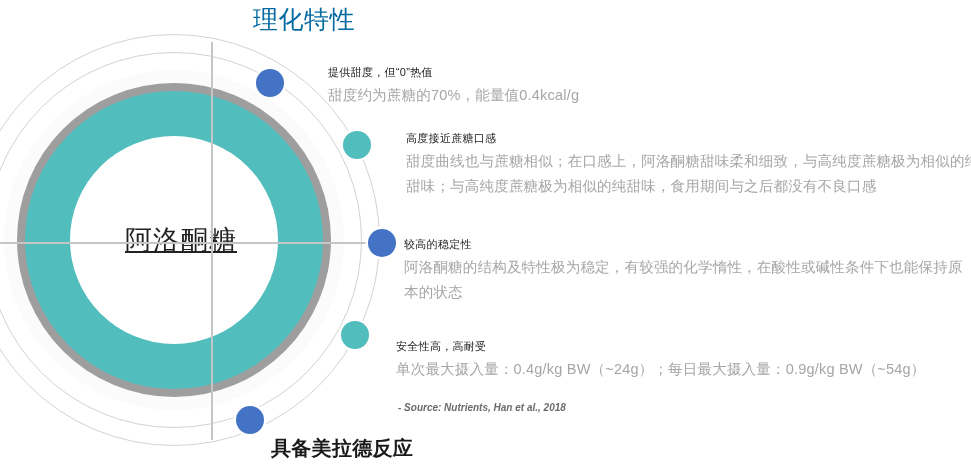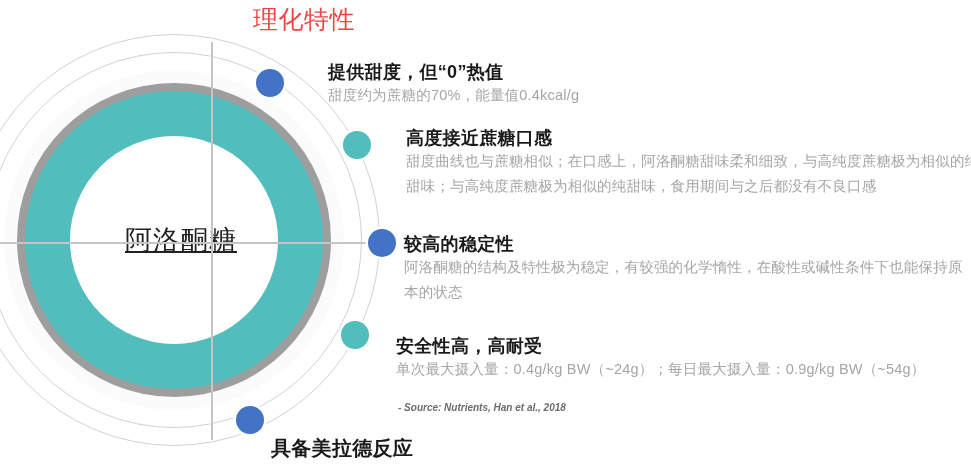--- a/index.html
+++ b/index.html
@@ -18,21 +18,21 @@
     overflow: hidden;
   }
 
   
   #slide-title {
     position: absolute;
     left: 253px;
     top: 2px;
     font-size: 25px;
     line-height: 34px;
-    color: #ef4444;
+    color: #0369a1;
     letter-spacing: 0.5px;
     white-space: nowrap;
   }
 
   
   .ring-layer {
     position: absolute;
     border-radius: 50%;
   }
   
@@ -109,22 +109,22 @@
   .dot.teal { background: #52BDBD; }
   #dot-1 { left: 256px; top: 69px;  width: 28px; height: 28px; }
   #dot-2 { left: 343px; top: 131px; width: 28px; height: 28px; }
   #dot-3 { left: 368px; top: 229px; width: 28px; height: 28px; }
   #dot-4 { left: 341px; top: 321px; width: 28px; height: 28px; }
   #dot-5 { left: 236px; top: 406px; width: 28px; height: 28px; }
 
   
   .feature { position: absolute; }
   .feature-title {
-    font-size: 18px;
-    font-weight: bold;
+    font-size: 11px;
+    font-weight: normal;
     color: #1a1a1a;
     line-height: 22px;
     letter-spacing: 0.3px;
   }
   .feature-body {
     font-size: 14.5px;
     color: #a6a6a6;
     line-height: 25px;
     letter-spacing: 0.2px;
   }

